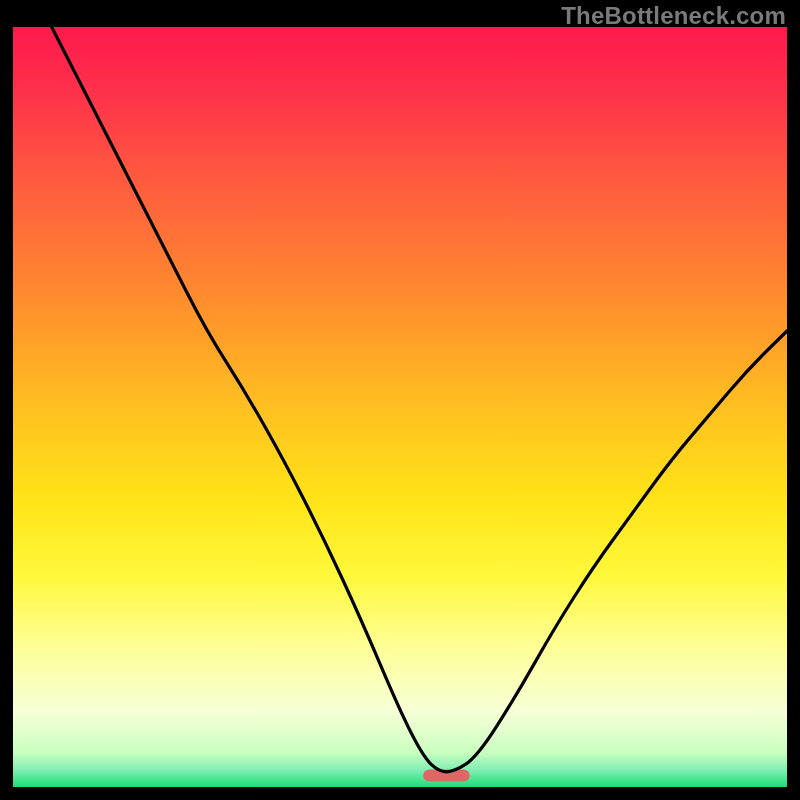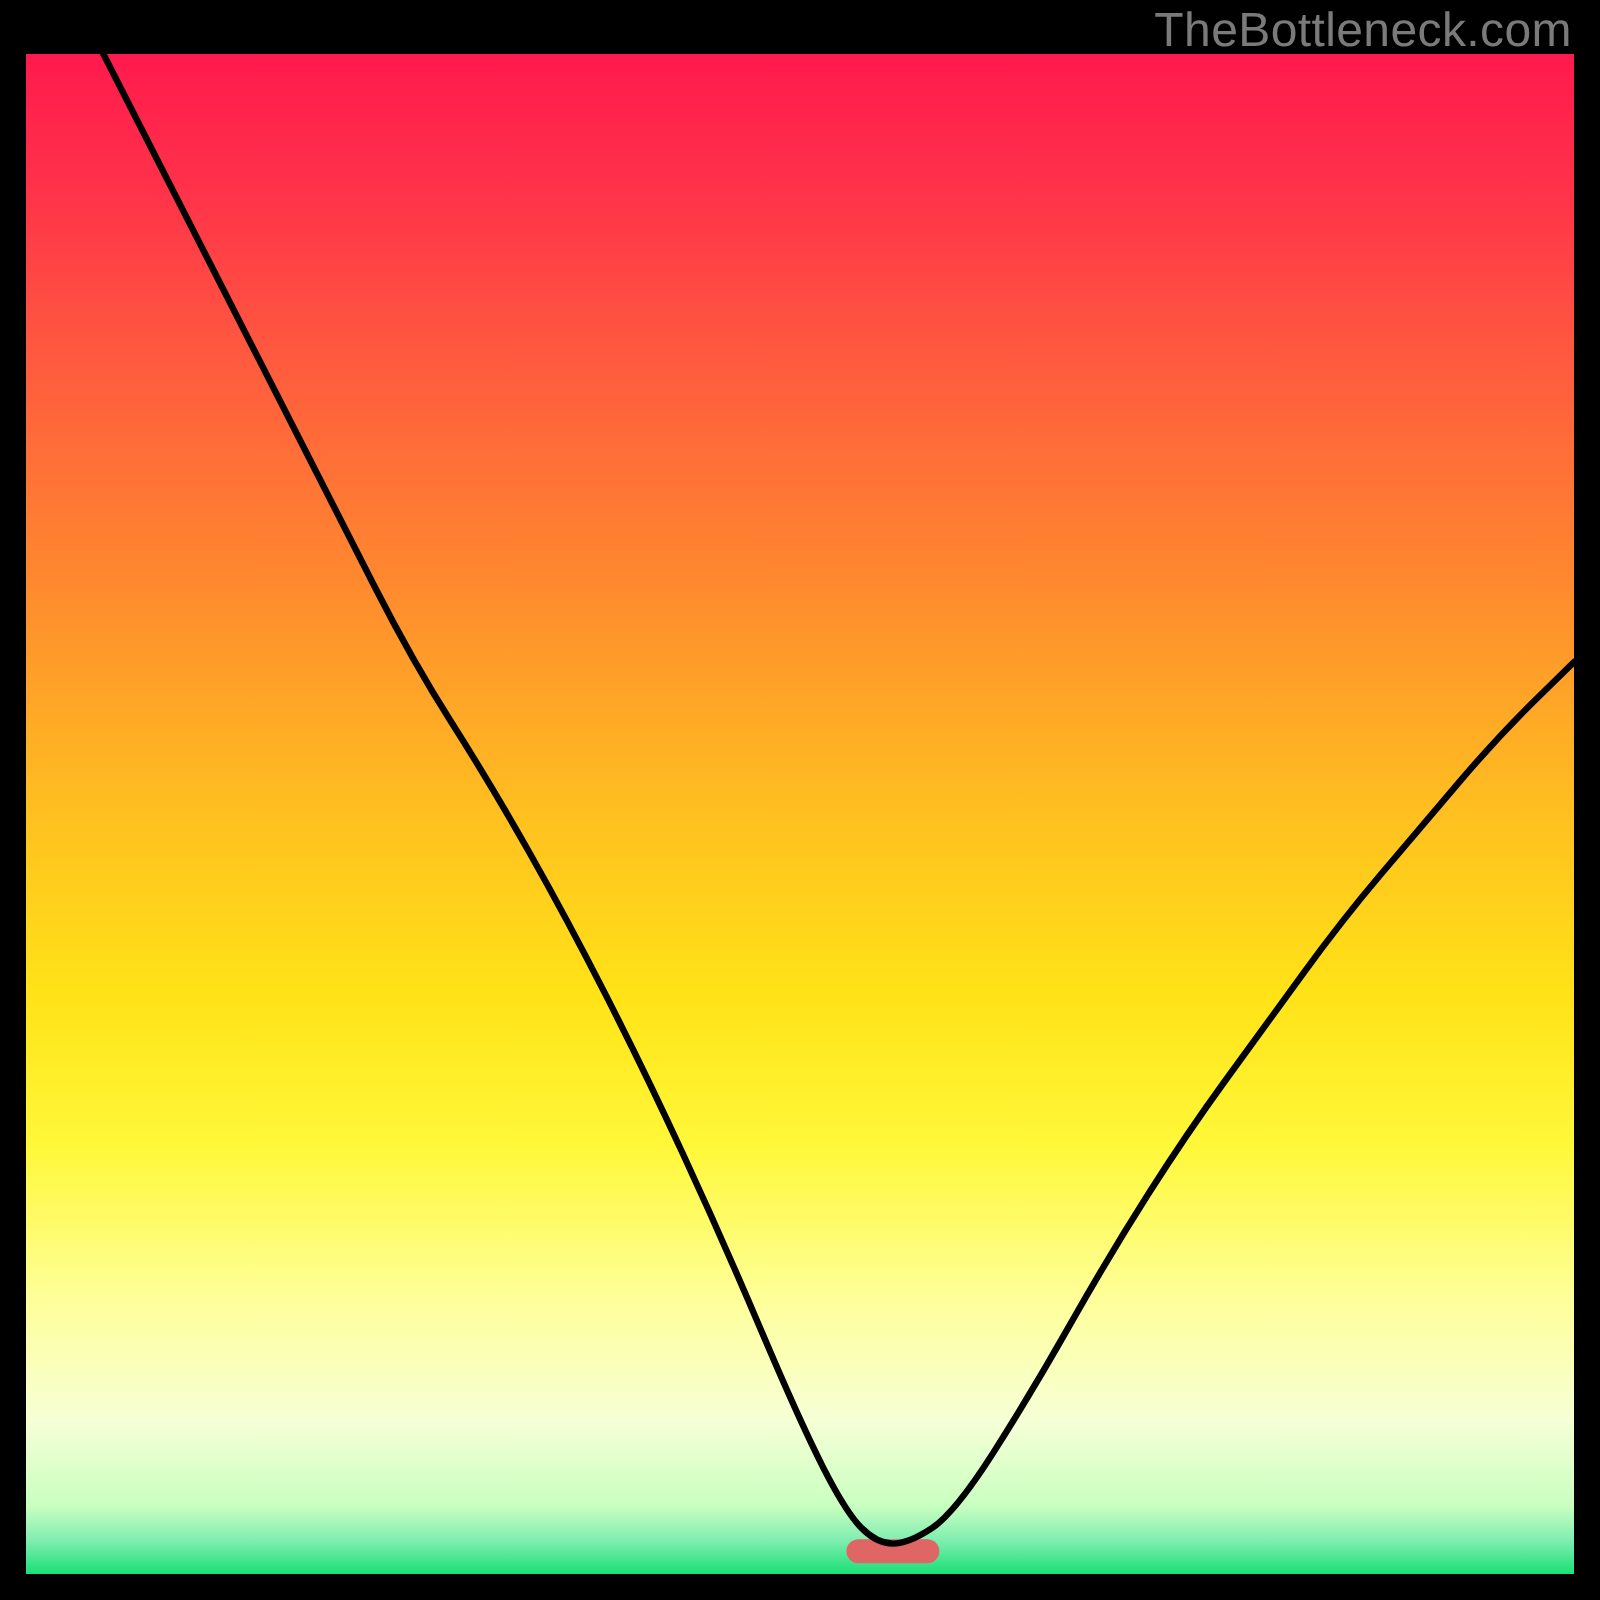--- a/index.html
+++ b/index.html
@@ -24,21 +24,21 @@
     left: 0;
     top: 0;
     width: 774px;
     height: 760px;
   }
   .watermark {
     position: absolute;
     top: 2px;
     right: 14px;
     font-size: 24px;
-    font-weight: 400;
+    font-weight: 700;
     color: #7a7a7a;
     letter-spacing: 0.2px;
   }
 </style>
 </head>
 <body>
 
 <div class="watermark">TheBottleneck.com</div>
 
 <div class="frame">

